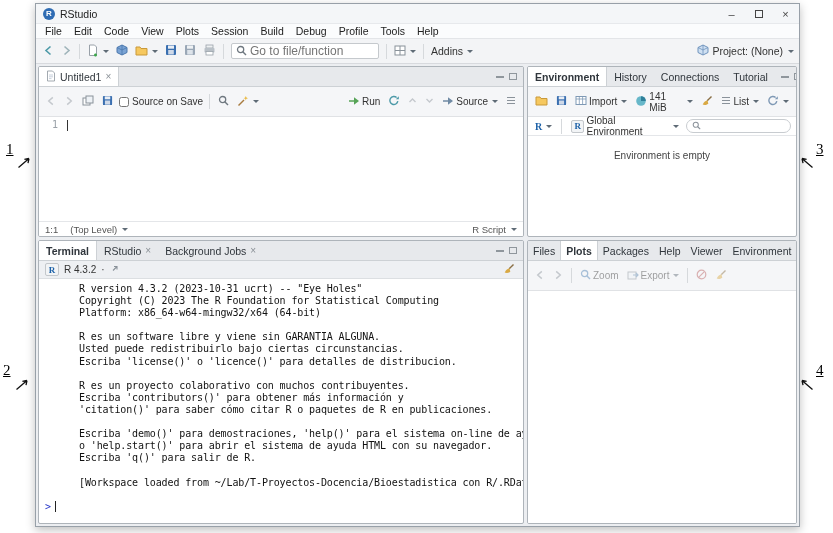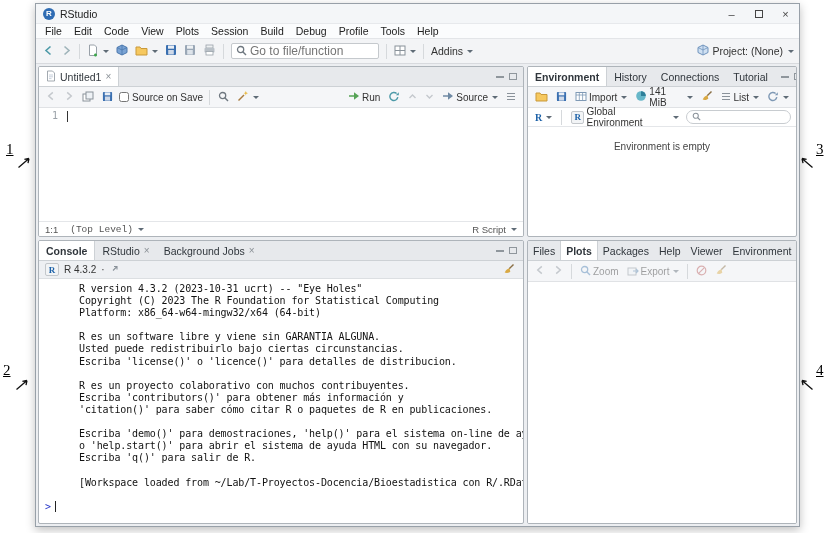--- a/index.html
+++ b/index.html
@@ -56,37 +56,37 @@
   .tab { display:flex; align-items:center; gap:4px; padding:0 7px; white-space:nowrap; }
   .tab.active { background:#fff; border-left:1px solid #cdd1d5; border-right:1px solid #cdd1d5;
                 font-weight:bold; }
   .tab.active.first { border-left:none; }
   .tab.src { font-weight:normal; }
   .tab-close { color:#8a9096; font-size:10px; font-weight:normal; }
   .pane-btns { margin-left:auto; display:flex; align-items:center; gap:5px; padding:0 6px; }
   .pbtn-min { width:8px; height:2px; background:#8f969c; }
   .pbtn-max { width:8px; height:7px; border:1px solid #8f969c; }
 
-  .pane-toolbar { height:21px; flex:0 0 auto; background:#f5f6f8; border-bottom:1px solid #e0e2e5;
+  .pane-toolbar { height:30px; flex:0 0 auto; background:#f5f6f8; border-bottom:1px solid #e0e2e5;
                   display:flex; align-items:center; gap:4px; padding:0 5px; font-size:10px; color:#333; }
   .pt-right { margin-left:auto; display:inline-flex; align-items:center; gap:4px; }
   .checkbox-wrap { display:inline-flex; align-items:center; gap:3px; }
   .checkbox-wrap input { width:10px; height:10px; margin:0; }
   .disabled { opacity:.45; }
 
   
   .editor { flex:1; min-height:0; display:flex; font-family:"DejaVu Sans Mono", monospace;
             font-size:10.5px; color:#222; }
   .gutter { width:26px; flex:0 0 auto; text-align:right; padding:2px 7px 0 0; color:#9aa1a8;
             font-size:10px; background:#fff; }
   .editor-body { flex:1; position:relative; }
   .text-cursor { position:absolute; left:2px; top:3px; width:1px; height:11px; background:#333; }
   .src-status { height:15px; flex:0 0 auto; border-top:1px solid #e4e6e9; background:#fff;
                 display:flex; align-items:center; gap:12px; padding:0 6px; font-size:9.5px; color:#555; }
-  .status-group { display:inline-flex; align-items:center; gap:3px;font-family:Liberation Mono, monospace; }
+  .status-group { display:inline-flex; align-items:center; gap:3px; }
   .status-right { margin-left:auto; display:inline-flex; align-items:center; gap:3px; }
 
   
   .env-row2 { height:19px; flex:0 0 auto; background:#fff; border-bottom:1px solid #e4e6e9;
               display:flex; align-items:center; gap:5px; padding:0 5px; font-size:10px; color:#333; }
   .r-badge { width:14px; height:13px; background:#f2f4f6; border:1px solid #c3c7cb; border-radius:2px;
              color:#1e62a8; font-weight:bold; font-size:9px; display:inline-flex; align-items:center;
              justify-content:center; font-family:"Liberation Serif", serif; }
   .r-letter { color:#1e62a8; font-weight:bold; font-size:10px; font-family:"Liberation Serif", serif; }
   .env-search { margin-left:auto; width:105px; height:14px; border:1px solid #c8ccd0; border-radius:7px;
@@ -449,21 +449,21 @@
           </span>
         </div>
         <div class="env-empty">
           <span>Environment is empty</span>
         </div>
       </section>
 
       <section class="pane">
         <div class="tabstrip">
           <div class="tab active first">
-              <span>Console</span>
+              <span>Terminal</span>
             </div>
           <div class="tab">
               <span>RStudio</span>
               <span class="tab-close">×</span>
             </div>
           <div class="tab">
               <span>Background Jobs</span>
               <span class="tab-close">×</span>
             </div>
           <div class="pane-btns">

